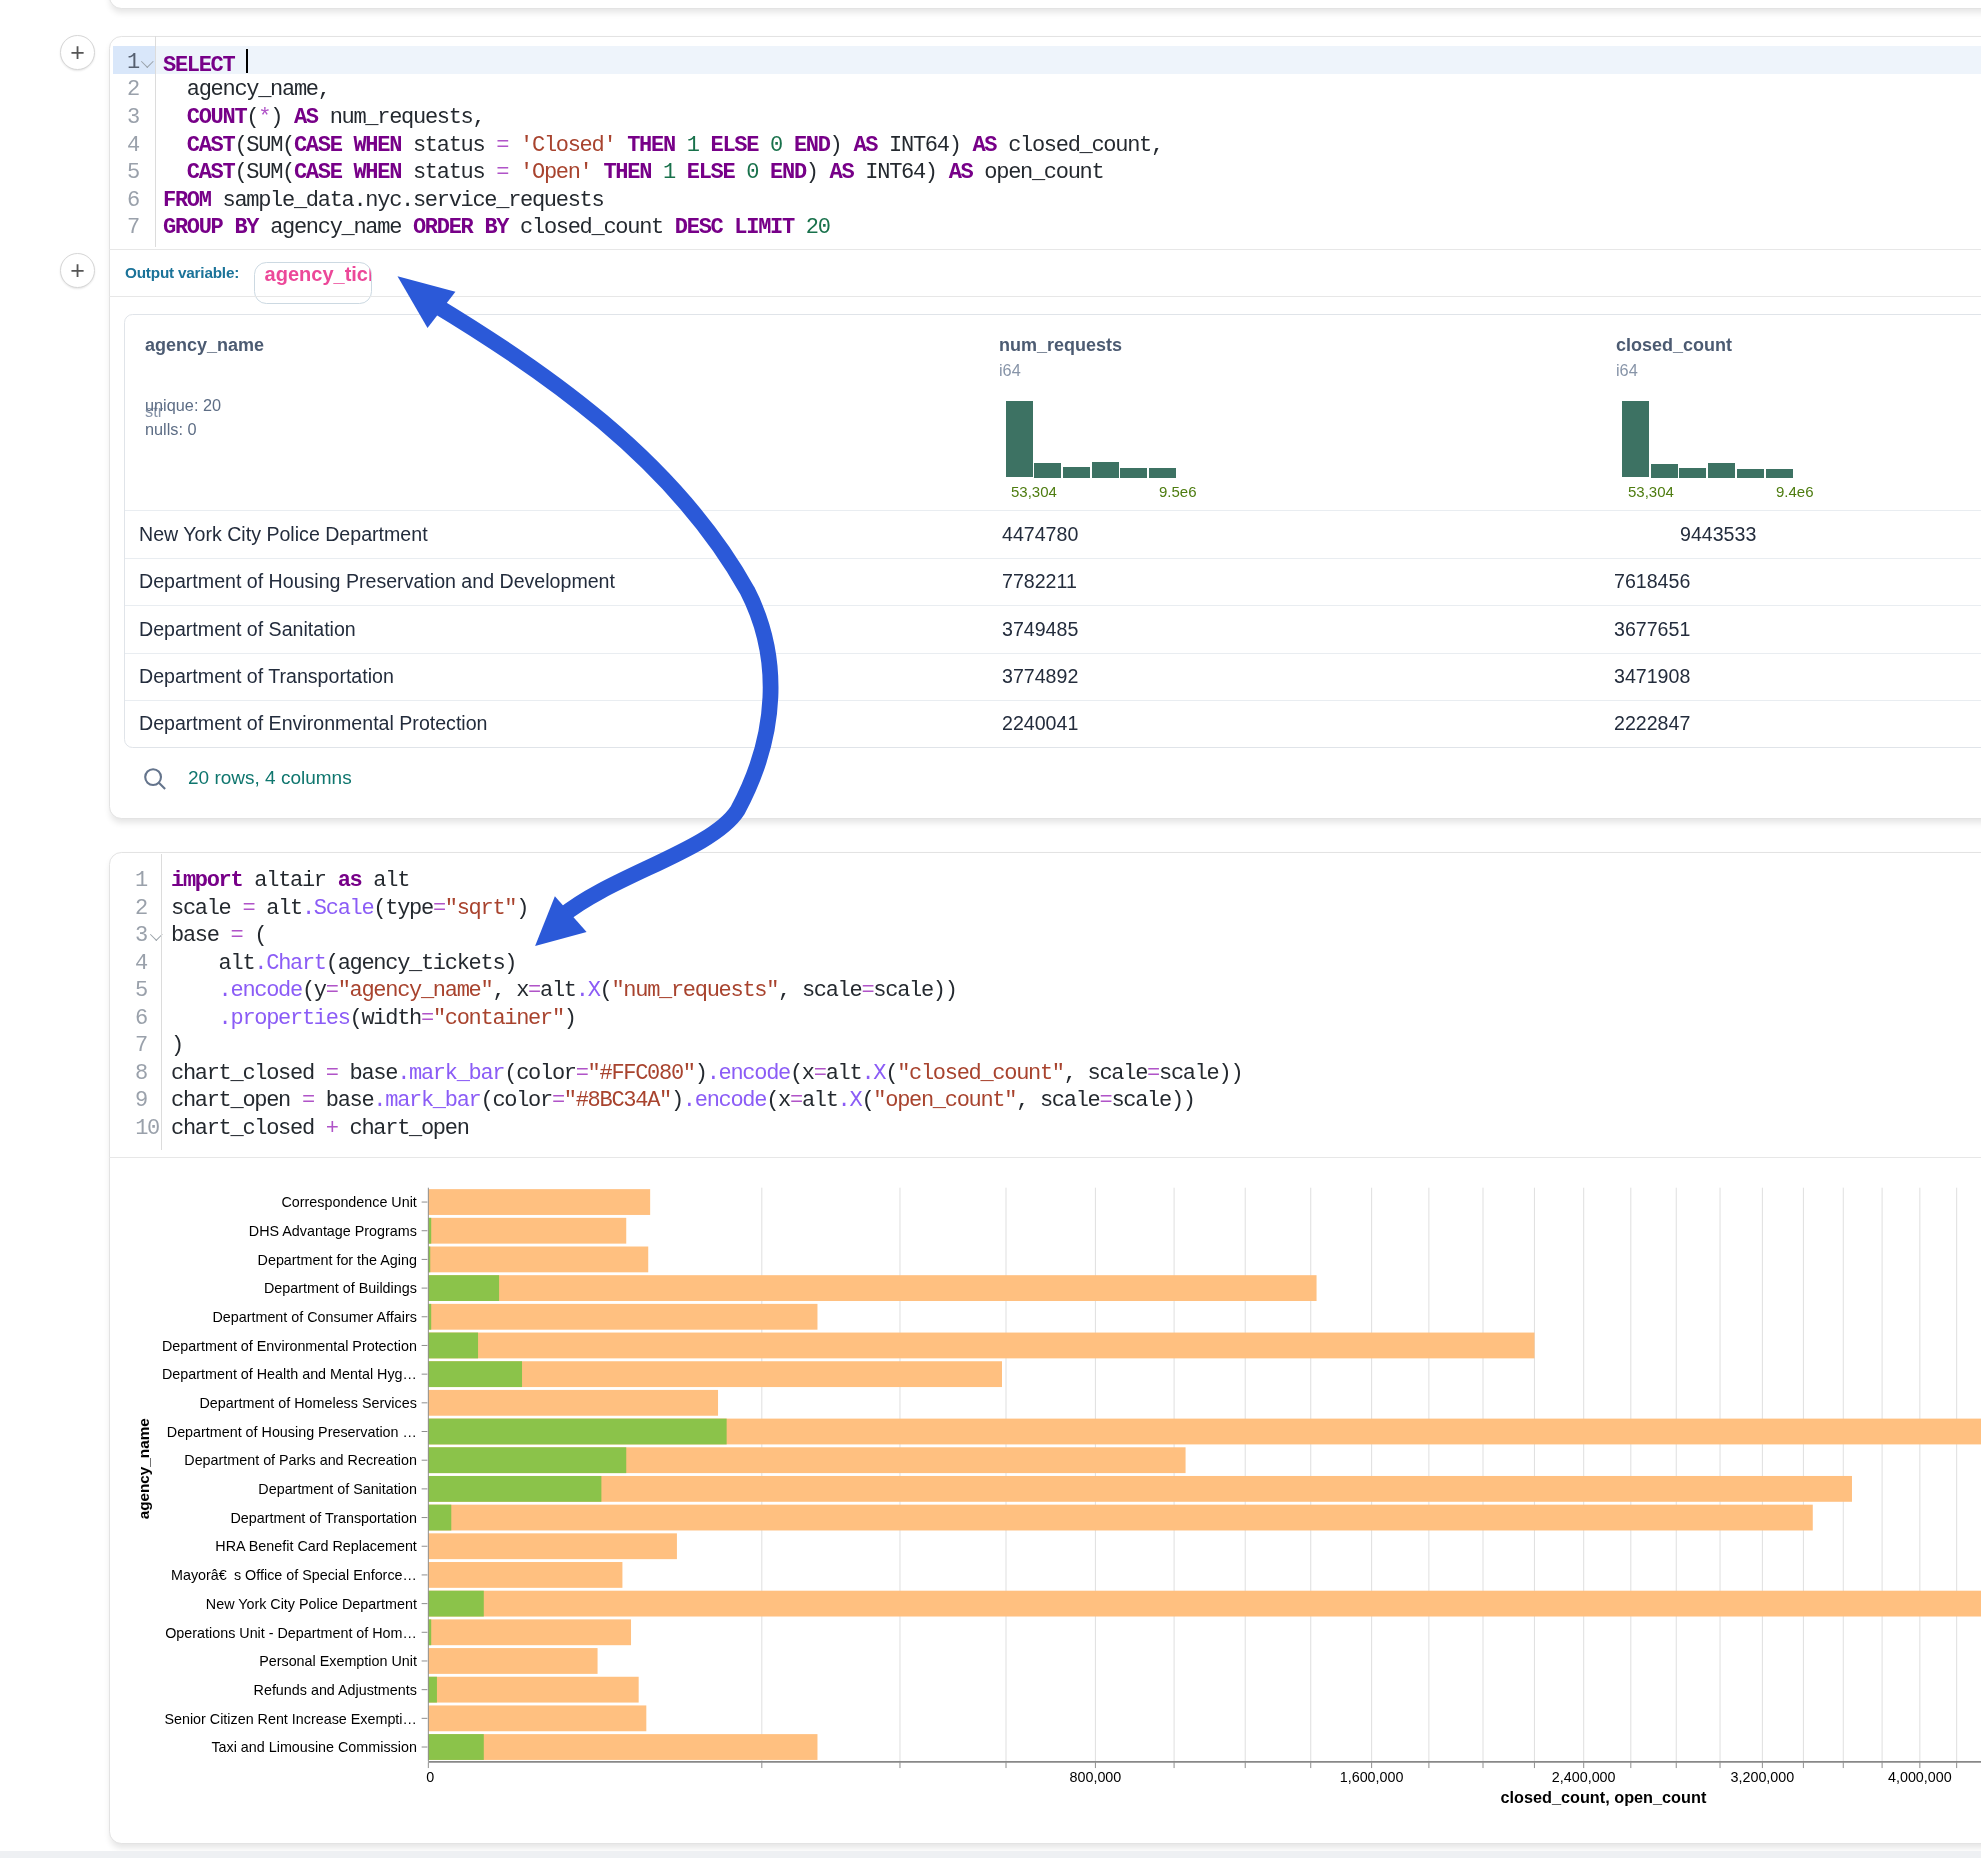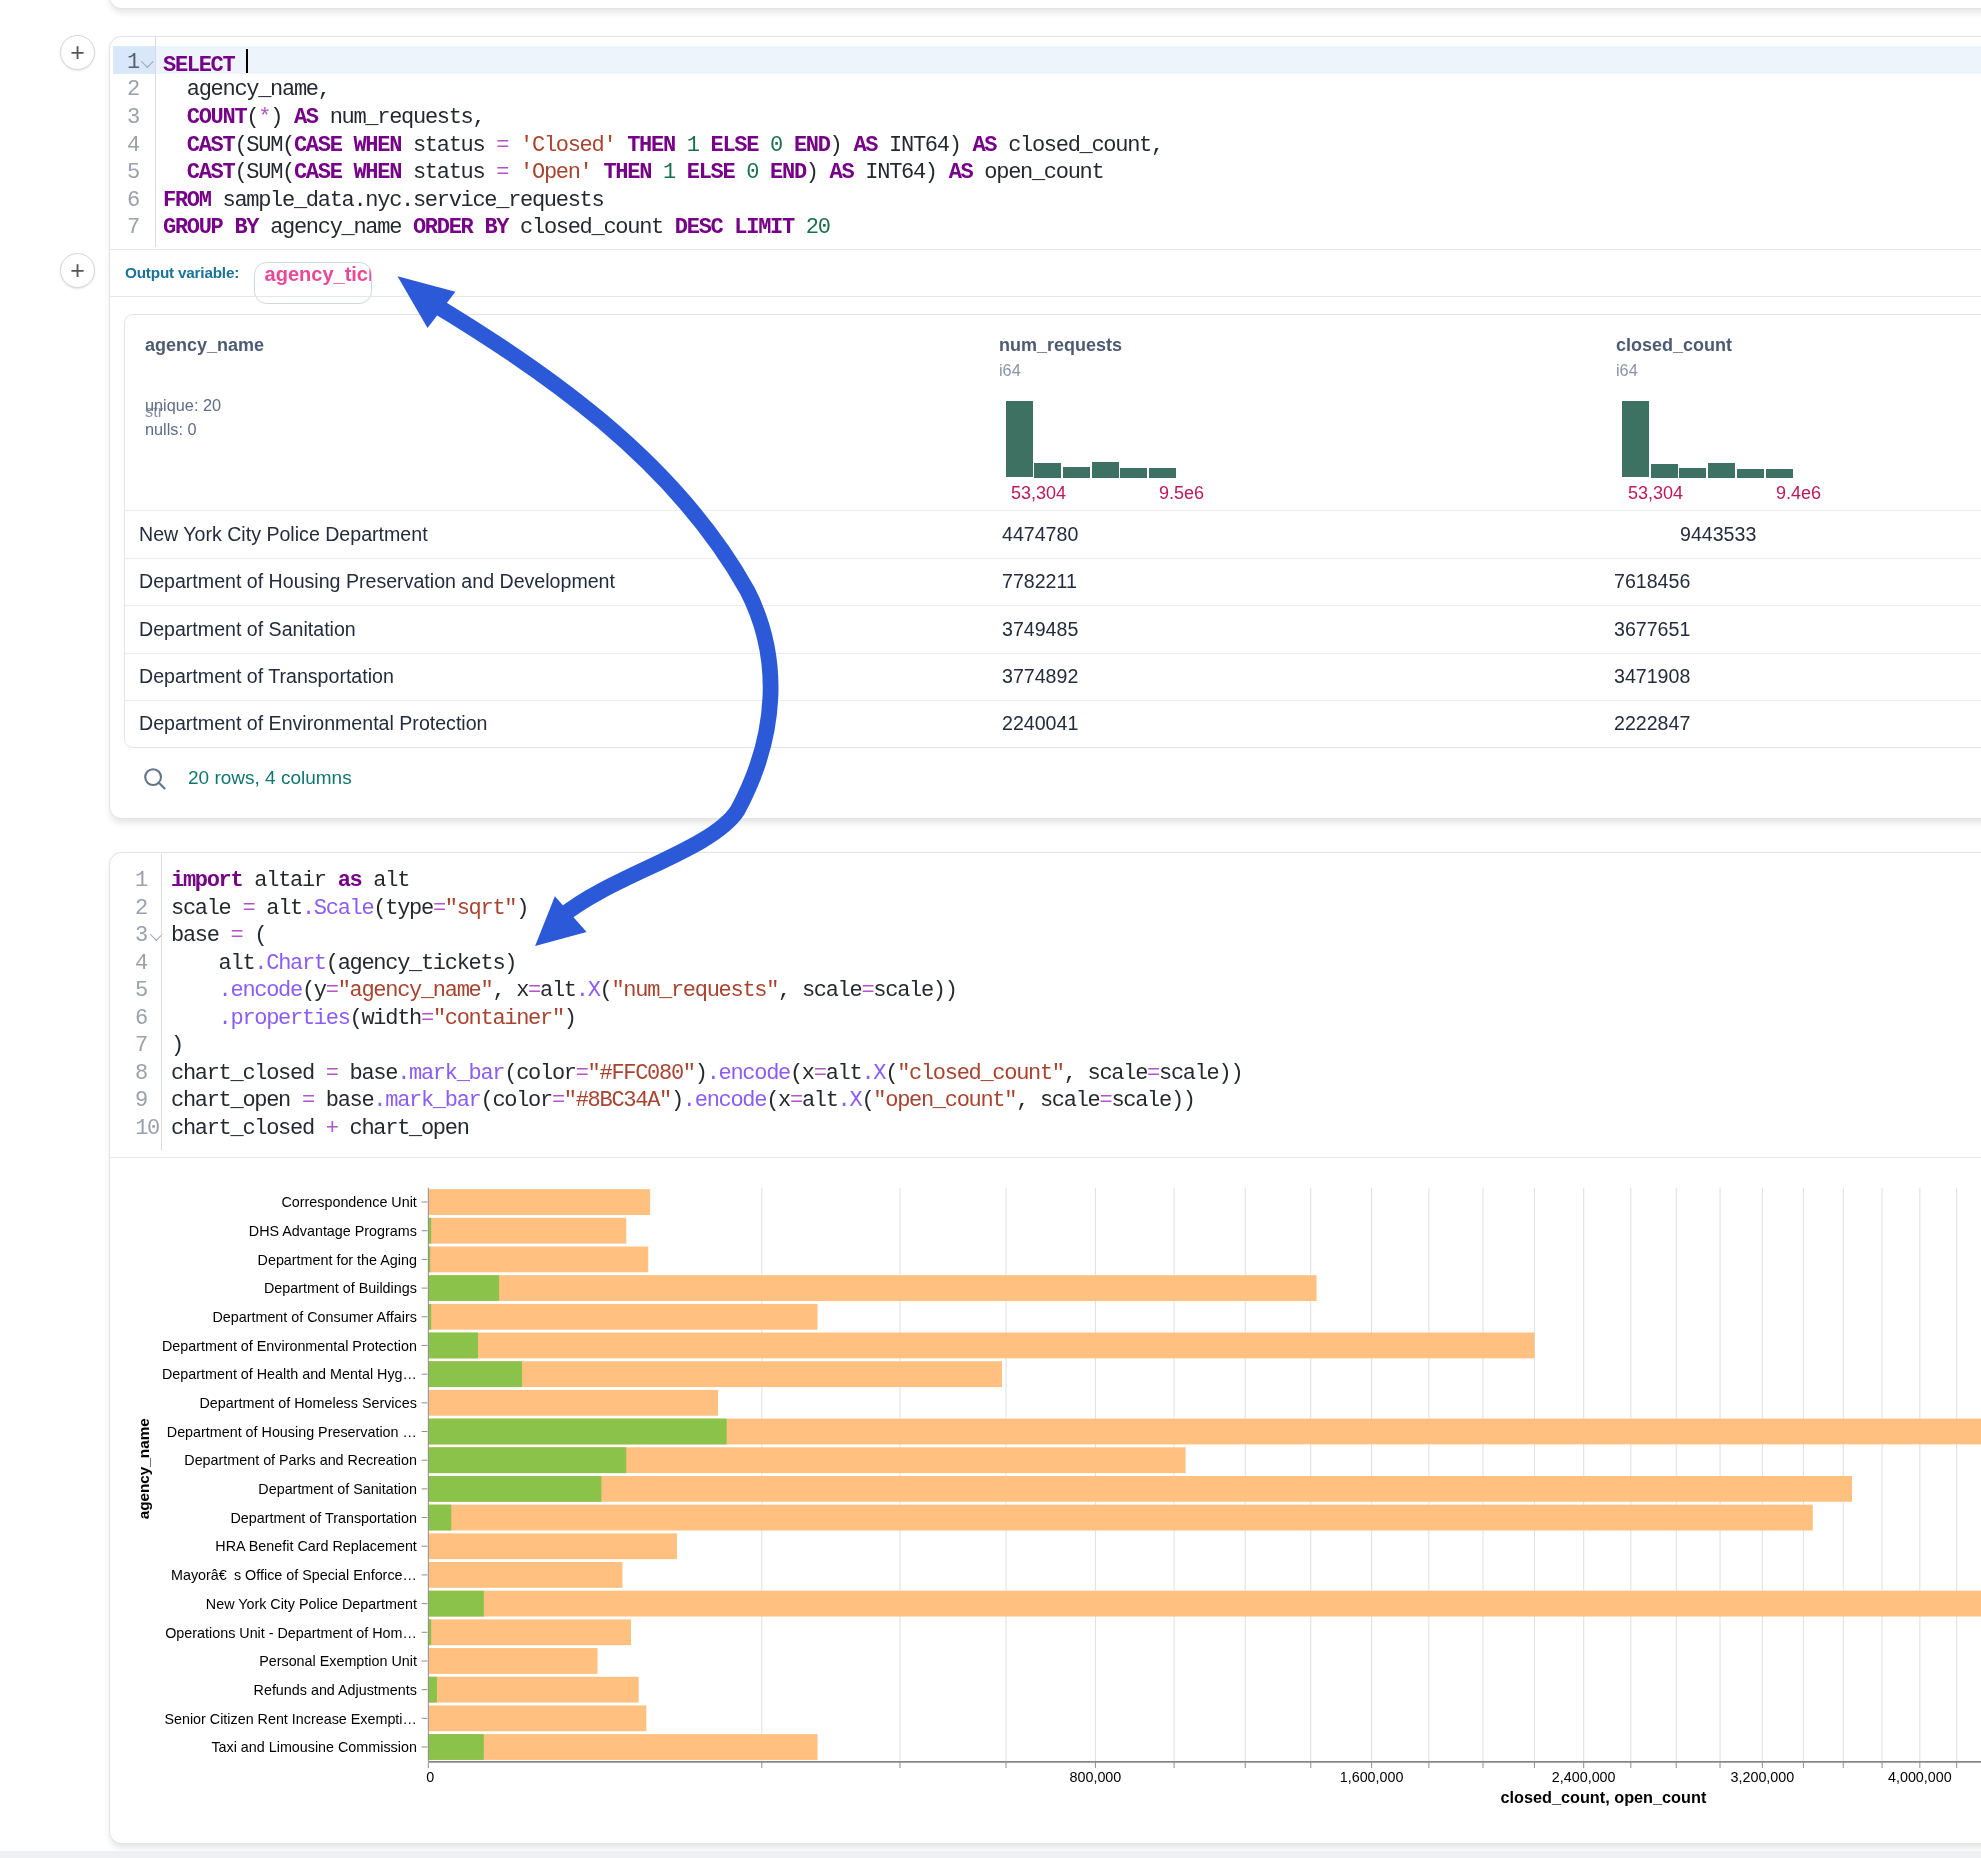--- a/index.html
+++ b/index.html
@@ -22,21 +22,21 @@
 .cursor { display:inline-block; width:1.9px; height:24px; background:#000; vertical-align:-1.9px; }
 .plus { position:absolute; width:35px; height:35px; border:1.4px solid #d6d6d6; border-radius:50%;
   background:#fff; color:#555; text-align:center; line-height:32.5px; font-size:25px; box-shadow:0 1px 1.9px rgba(0,0,0,.10);}
 .hbar { position:absolute; background:#3d7263; }
 .sep { position:absolute; height:1px; background:#e7e7e7; left:109px; width:2676px; }
 .arrow { position:absolute; left:0; top:0; z-index:50; }
 .chart { position:absolute; left:0; top:1157px; }
 .thead { position:absolute; font-weight:bold; font-size:18px; color:#4c5b72; }
 .ttype { position:absolute; font-size:16.3px; color:#8794a8; }
 .tmeta { position:absolute; font-size:16.3px; color:#5d6d85; line-height:24px; }
-.hlabel { position:absolute; font-size:18px; color:#be185d; }
+.hlabel { position:absolute; font-size:15px; color:#4d7c0f; }
 .trow { position:absolute; font-size:19.6px; color:#232c3c; }
 .rsep { position:absolute; height:1px; background:#e9edf1; left:125px; width:1911px; }
 </style></head>
 <body>
 
 <div class="card" style="top:-29px; height:38px;"></div>
 
 <div class="card" style="top:36px; height:783px;"></div>
 <div class="plus" style="left:60px; top:35px;">+</div>
 <div class="plus" style="left:60px; top:253px;">+</div>

